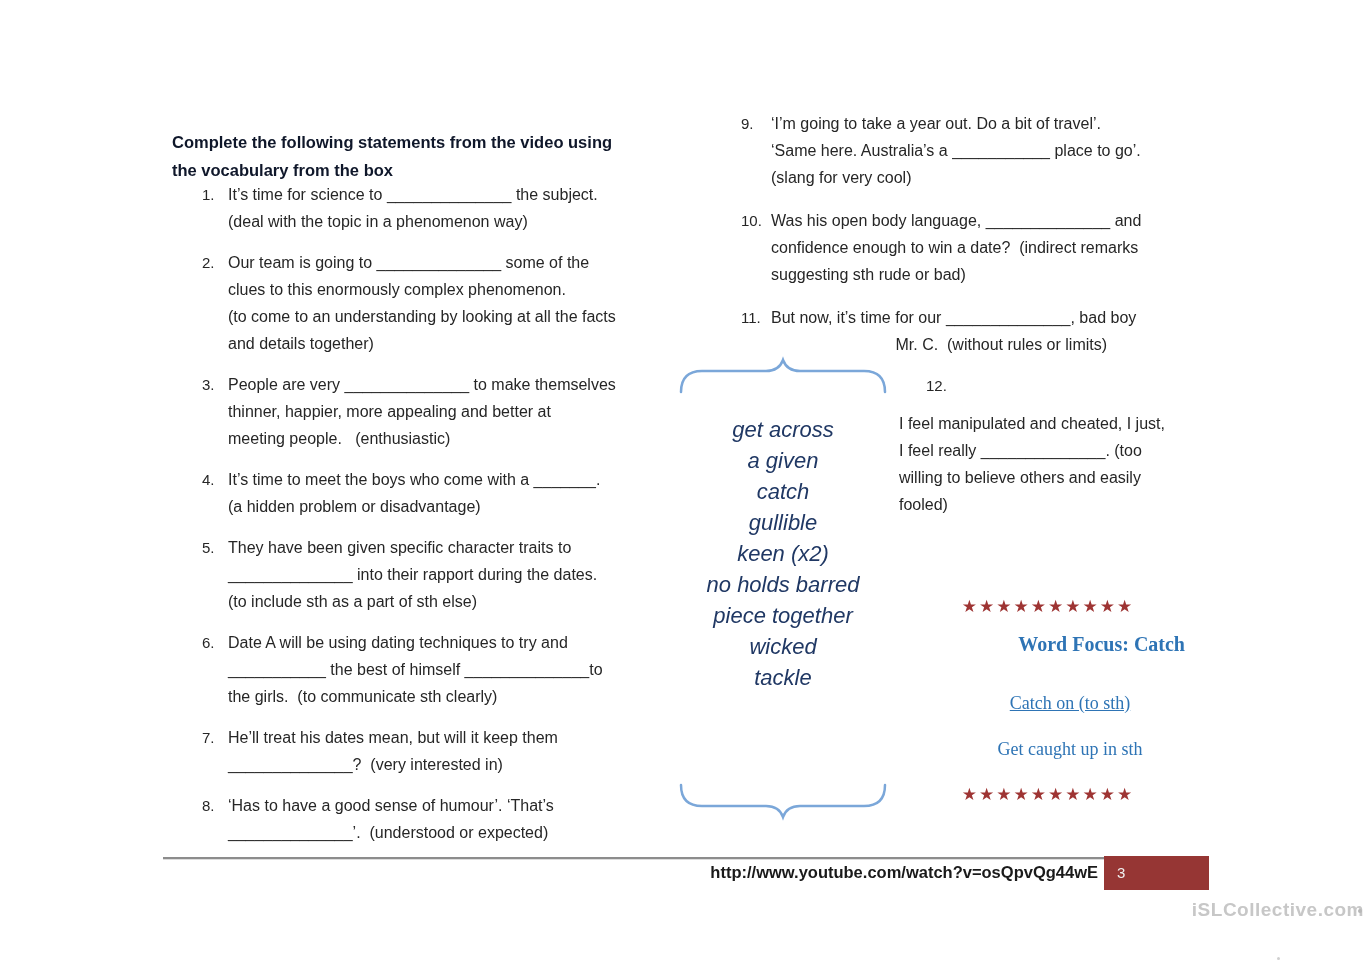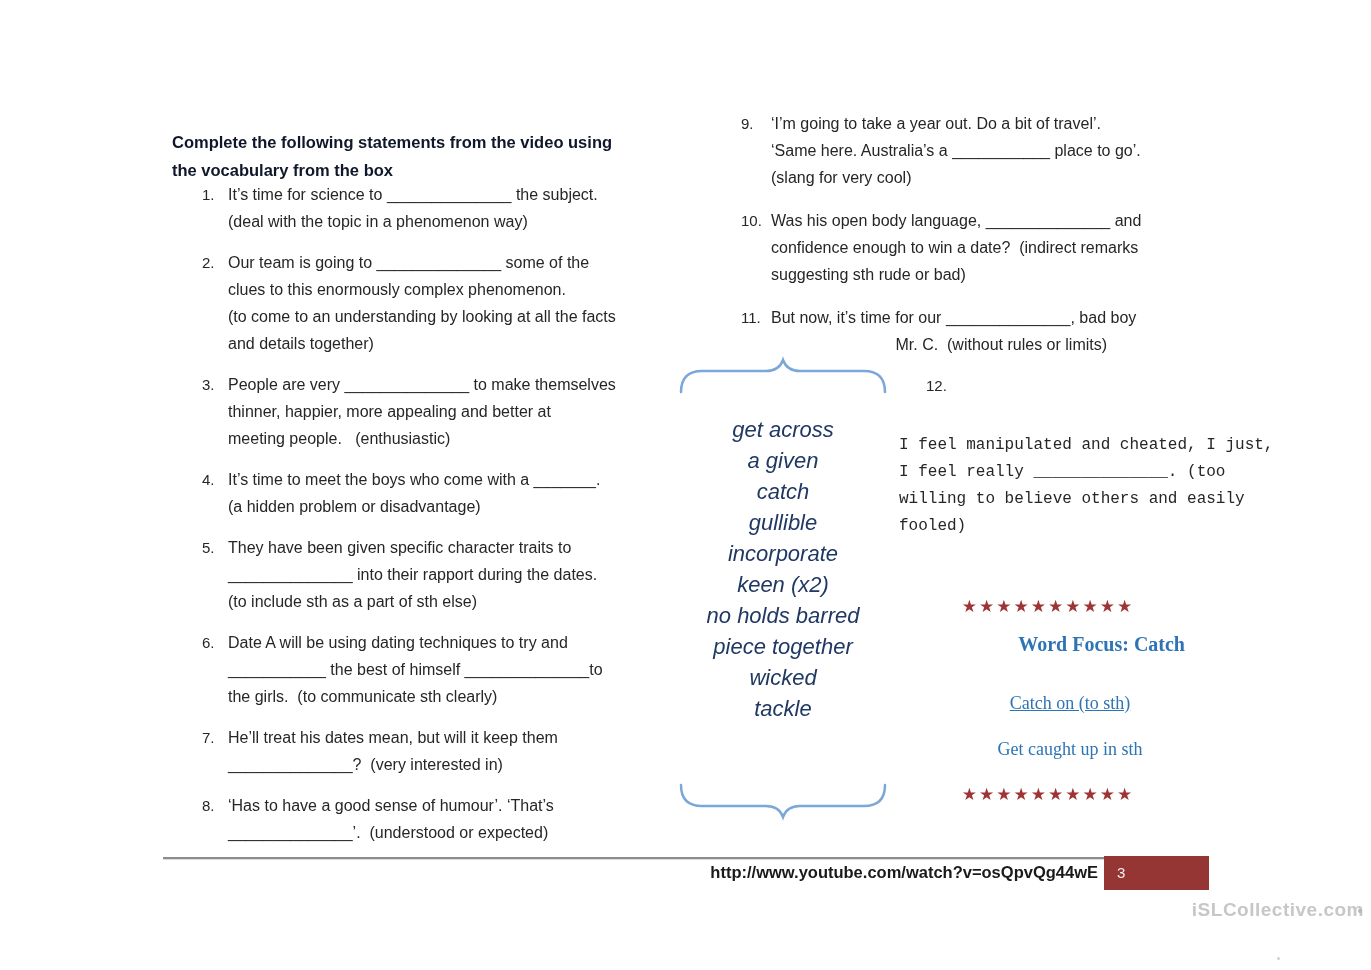--- a/index.html
+++ b/index.html
@@ -15,21 +15,21 @@
   .qlist{display:flex;flex-direction:column;}
   .left-list{left:202px;top:181px;}
   .right-list{left:741px;top:110px;}
   .qitem{display:flex;align-items:flex-start;}
   .left-list .qitem{margin-bottom:14px;}
   .right-list .qitem{margin-bottom:16px;}
   .qnum{flex:none;width:26px;font-size:15px;line-height:27px;color:#262626;}
   .right-list .qnum{width:30px;}
   .qtext{font-size:16px;line-height:27px;white-space:pre;color:#262626;}
   .q12-num{left:926px;top:372px;font-size:15px;line-height:27px;}
-  .q12-text{left:899px;top:432px;font-size:16px;line-height:27px;white-space:pre;font-family:Liberation Mono, monospace;}
+  .q12-text{left:899px;top:410px;font-size:16px;line-height:27px;white-space:pre;}
   .vocab{
     left:658px;top:414px;width:250px;text-align:center;
     font-size:22px;font-style:italic;line-height:31px;color:#203864;
   }
   .brace{left:678px;}
   .brace svg{display:block;}
   .stars{
     left:950px;width:196px;text-align:center;color:#9e3433;
     font-size:17px;letter-spacing:2px;line-height:22px;
   }
@@ -151,21 +151,20 @@
   <svg width="210" height="40" viewBox="0 0 210 40">
     <path d="M 3,36 Q 3,15 24,15 L 88,15 Q 101,15 105,4 Q 109,15 122,15 L 186,15 Q 207,15 207,36" fill="none" stroke="#7ba7d9" stroke-width="2.5" stroke-linecap="round"></path>
   </svg>
 </div>
 
 <div class="vocab abs">
   <div>get across</div>
   <div>a given</div>
   <div>catch</div>
   <div>gullible</div>
-  <div>incorporate</div>
   <div>keen (x2)</div>
   <div>no holds barred</div>
   <div>piece together</div>
   <div>wicked</div>
   <div>tackle</div>
 </div>
 
 <div class="brace abs" style="top:781px;">
   <svg width="210" height="40" viewBox="0 0 210 40">
     <path d="M 3,4 Q 3,25 24,25 L 88,25 Q 101,25 105,36 Q 109,25 122,25 L 186,25 Q 207,25 207,4" fill="none" stroke="#7ba7d9" stroke-width="2.5" stroke-linecap="round"></path>

